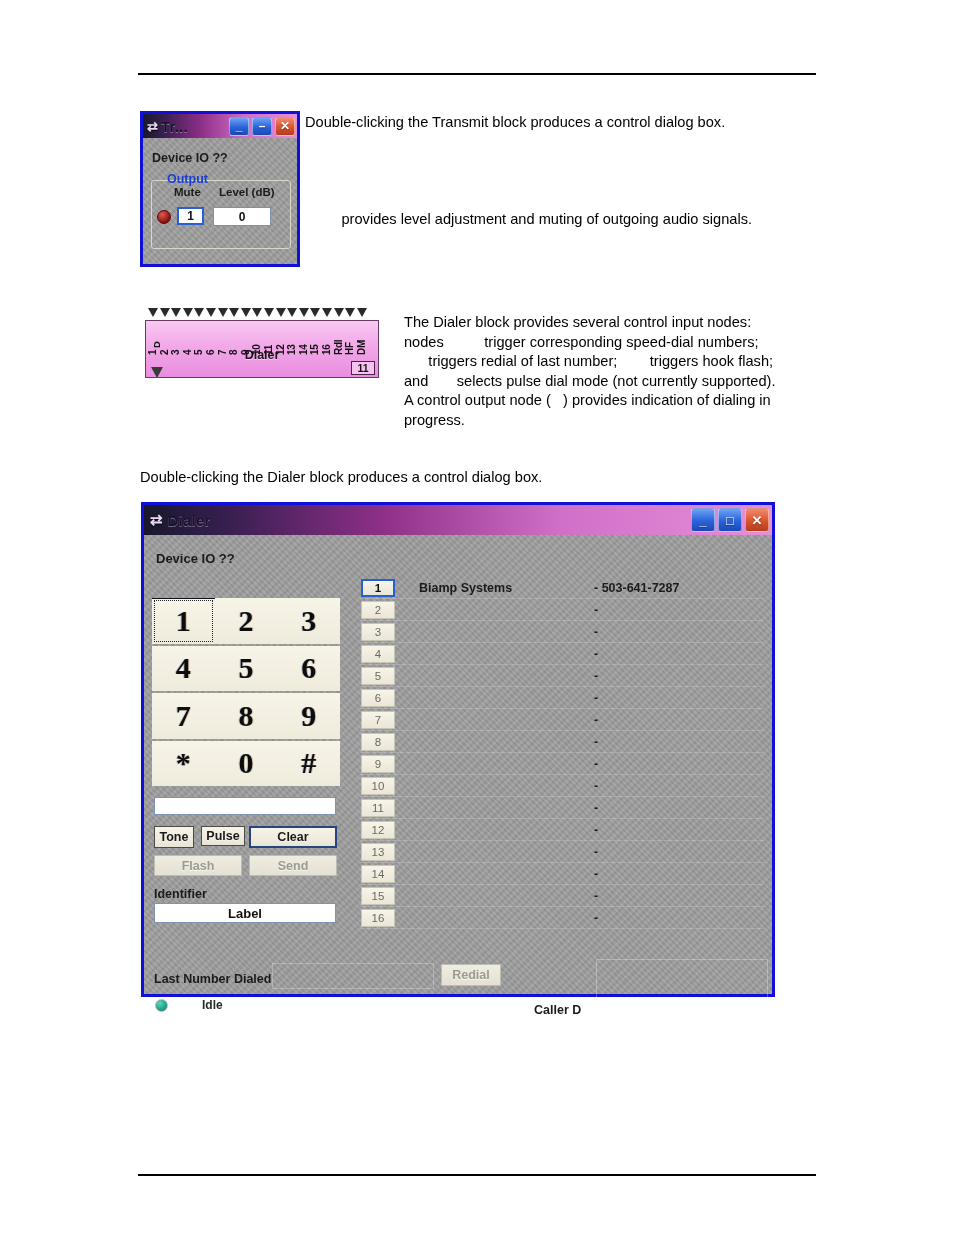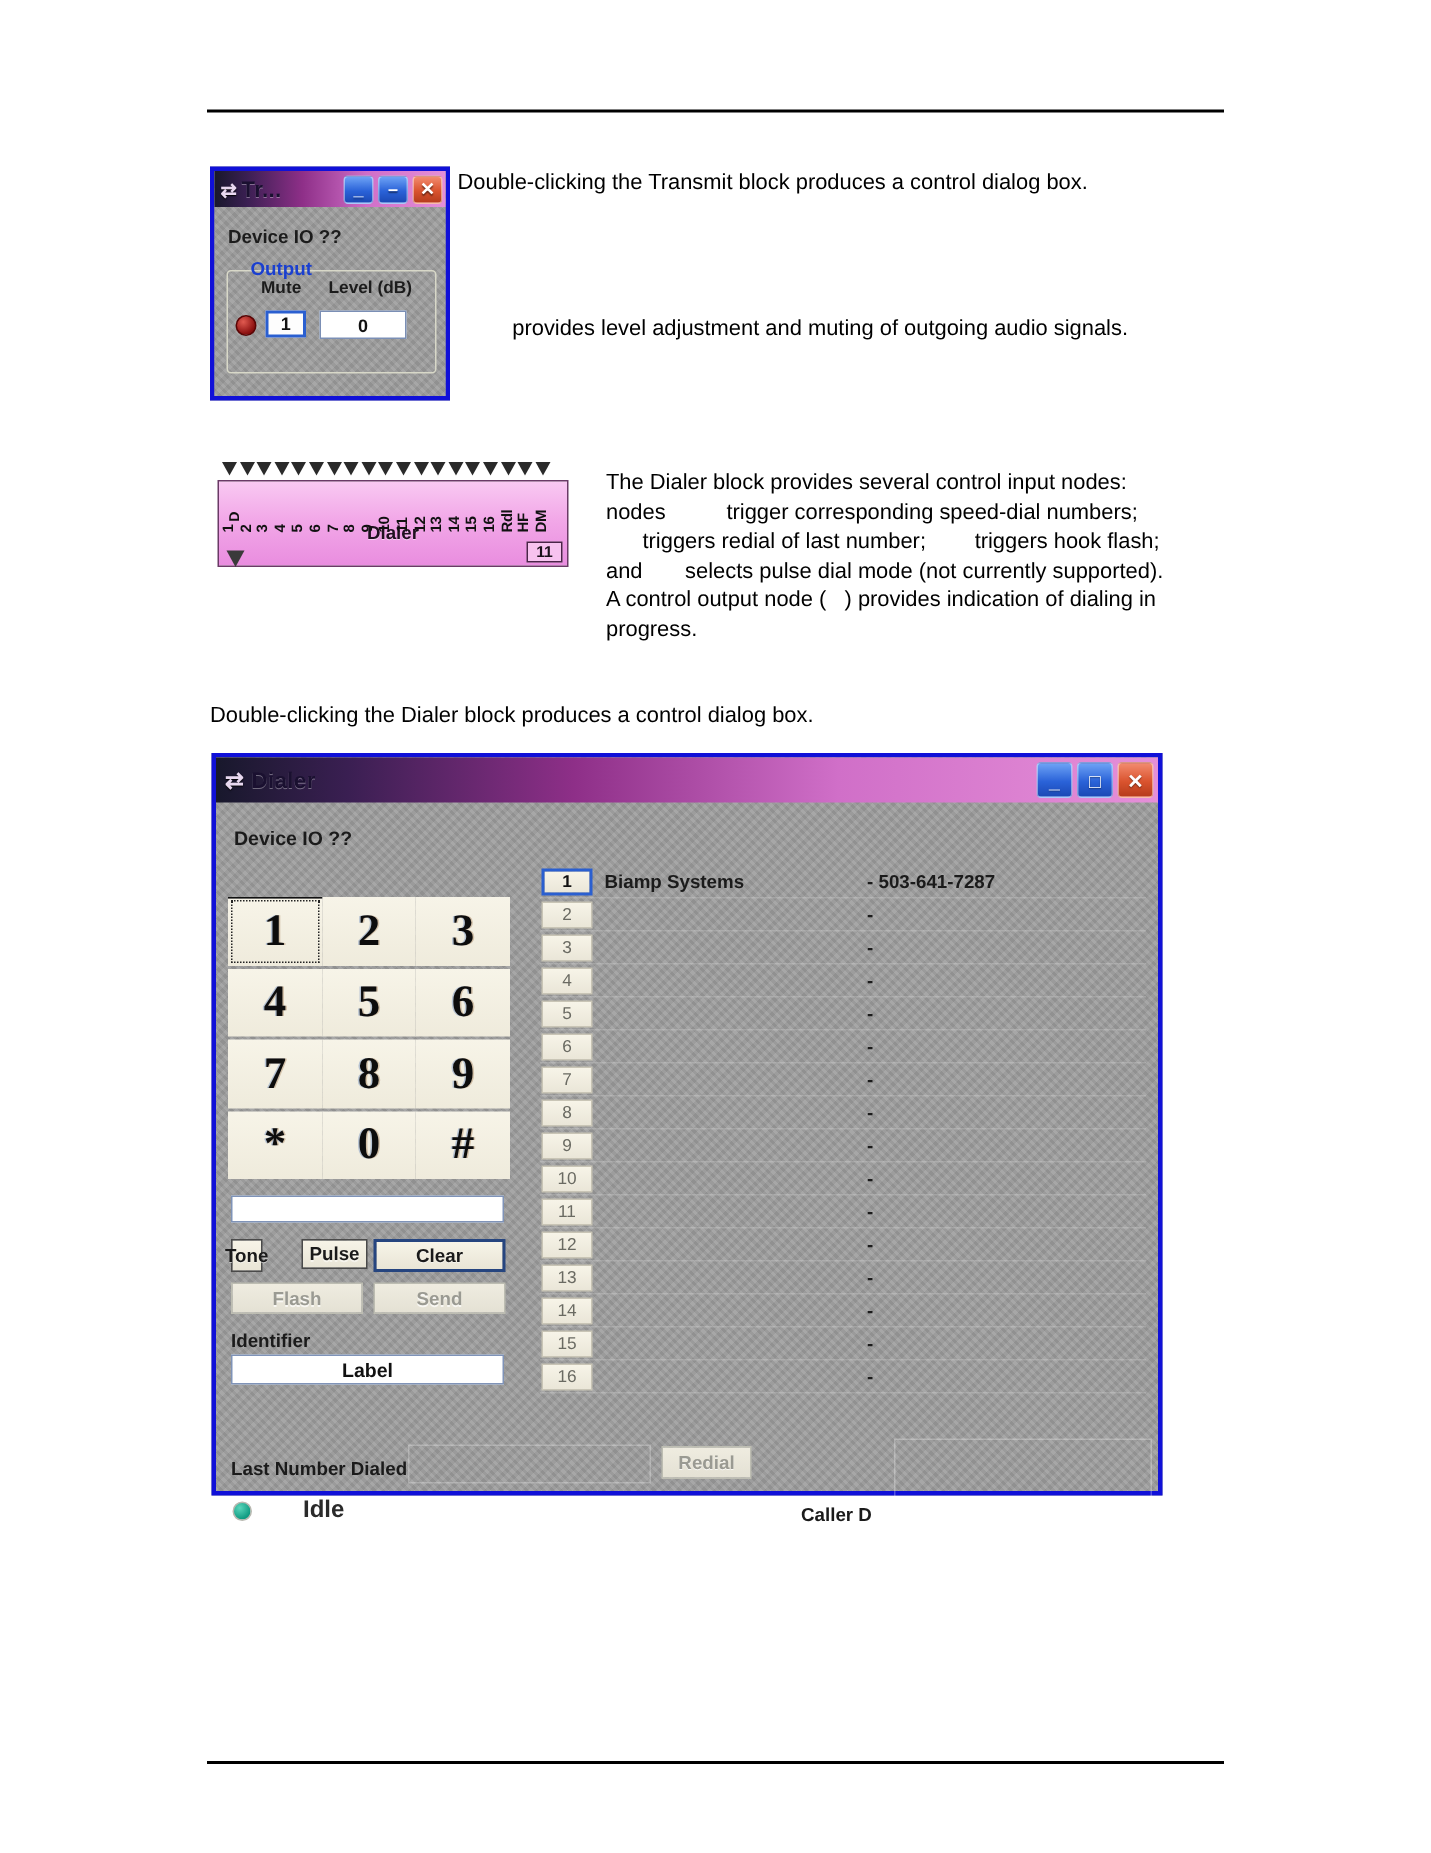--- a/index.html
+++ b/index.html
@@ -253,21 +253,21 @@
     display: flex; align-items: center; justify-content: center;
     text-shadow: 0 1px 0 rgba(255,255,255,.5);
   }
   .btn.default { border: 2px solid #26457f; }
   .btn.disabled {
     border: 1px solid #bdbdb2;
     color: #9a9a92;
     background: linear-gradient(180deg, #efece0 0%, #e4e1d4 100%);
     text-shadow: 0 1px 0 rgba(255,255,255,.7);
   }
-  #btn-tone { position: absolute; left: 10px; top: 291px; width: 21px; height: 22px; }
+  #btn-tone { position: absolute; left: 10px; top: 291px; width: 40px; height: 22px; }
   #btn-pulse { position: absolute; left: 57px; top: 291px; width: 44px; height: 20px; }
   #btn-clear { position: absolute; left: 105px; top: 291px; width: 88px; height: 22px; }
   #btn-flash { position: absolute; left: 10px; top: 320px; width: 88px; height: 21px; }
   #btn-send { position: absolute; left: 105px; top: 320px; width: 88px; height: 21px; }
 
   .dl-ident-lbl {
     position: absolute; left: 10px; top: 352px;
     font-size: 12.5px; font-weight: bold; color: #1b1b1b;
   }
   .dl-ident-fld {
@@ -299,21 +299,21 @@
     border: 1px solid #c9c5b6;
     display: flex; align-items: center; justify-content: center;
     font-size: 11.5px; color: #6a6a62;
   }
   .sd-row.active .sd-num {
     border: 2px solid #2a5fd0;
     color: #111;
     font-weight: bold;
   }
   .sd-name {
-    margin-left: 8px;
+    margin-left: 24px;
     width: 175px;
     font-size: 12.5px; font-weight: bold; color: #1b1b1b;
     white-space: nowrap; overflow: hidden;
   }
   .sd-phone {
     font-size: 12.5px; font-weight: bold; color: #1b1b1b;
     white-space: nowrap;
   }
 
   
@@ -339,21 +339,21 @@
   .dl-status {
     position: absolute; left: 11px; top: 463px;
     display: flex; align-items: center; gap: 6px;
   }
   .dl-led {
     width: 11px; height: 11px; border-radius: 50%;
     background: radial-gradient(circle at 35% 30%, #5ad6bb, #0f9b82 70%);
     border: 1px solid #b8b8b0;
   }
   .dl-status-txt {
-    font-size: 16px; font-weight: bold; color: #2a2a2a; padding-left: 28px;
+    font-size: 12px; font-weight: bold; color: #2a2a2a; padding-left: 28px;
   }
 </style>
 </head>
 <body>
 
 <div id="rule-top" class="page-rule"></div>
 <div id="rule-bottom" class="page-rule"></div>
 
 <div class="dlg" id="transmit-dlg">
   <div class="dlg-inner">

